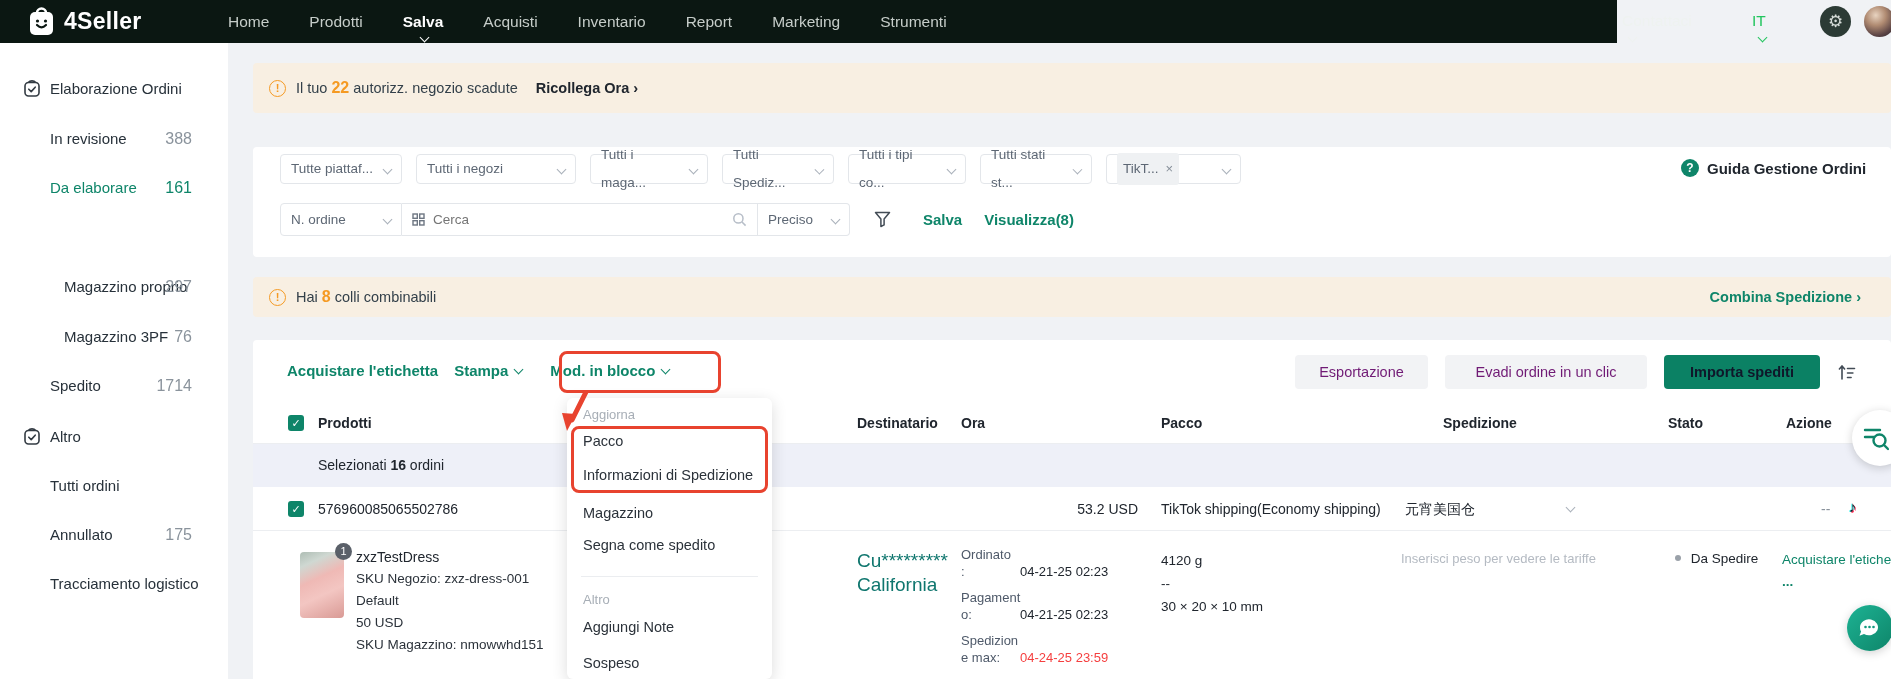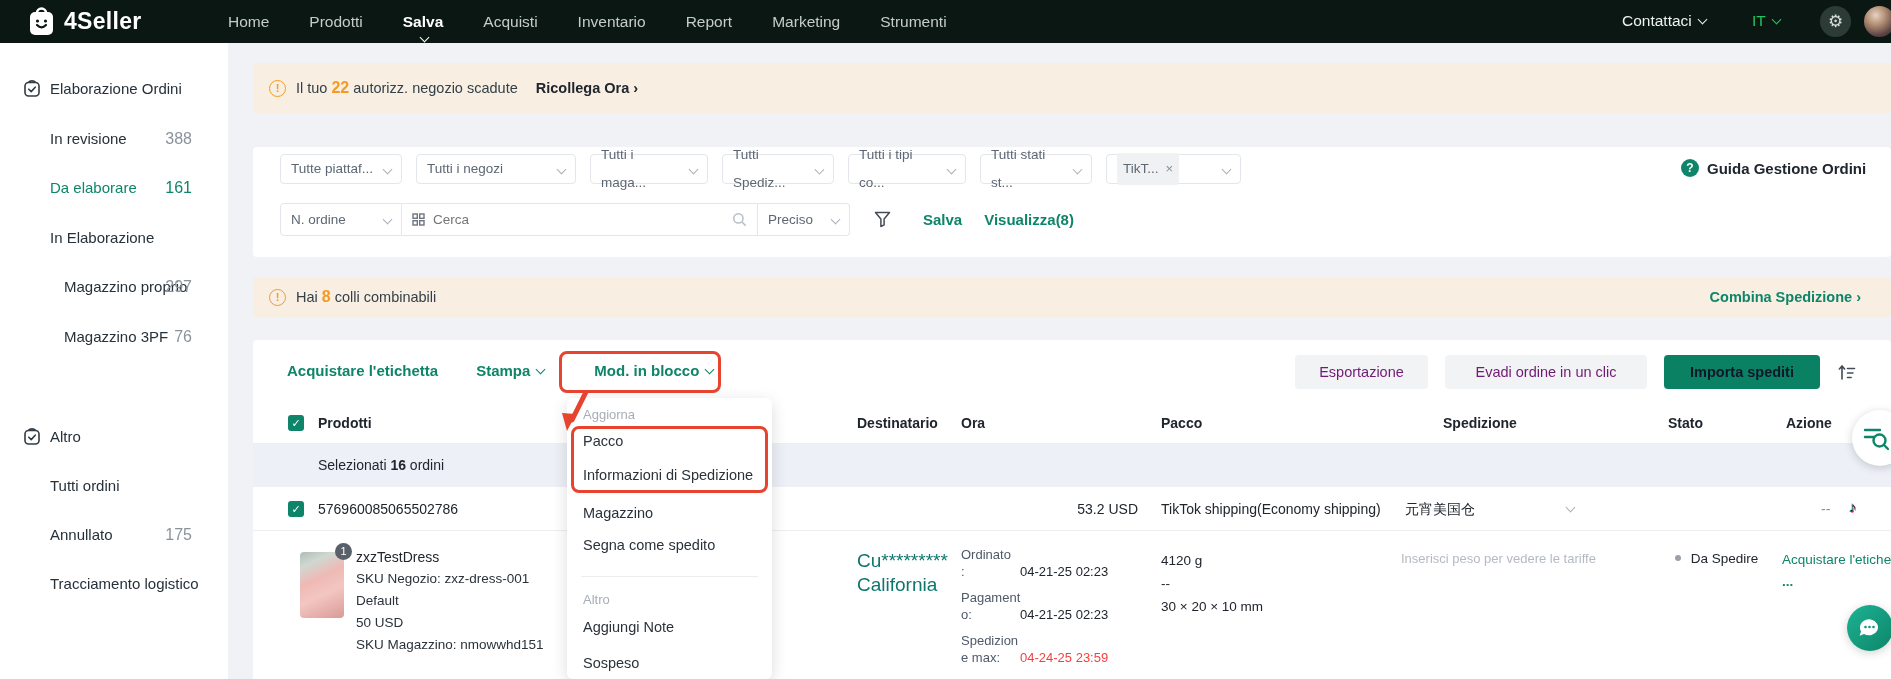--- a/index.html
+++ b/index.html
@@ -5,21 +5,21 @@
   * { margin:0; padding:0; box-sizing:border-box; }
   html,body { background:#e9ebee; }
   body { font-family:"Liberation Sans","DejaVu Sans",sans-serif; }
   #screen { position:relative; width:1891px; height:679px; overflow:hidden; background:#f0f2f5; }
   .abs { position:absolute; }
 
   
   .chev { display:inline-block; width:7px; height:7px; border-right:1.5px solid currentColor; border-bottom:1.5px solid currentColor; transform:rotate(45deg); margin-left:7px; vertical-align:3px; }
 
   
-  #nav { left:0; top:0; width:1891px; height:43px; background:#0b1712; color:#cdd4d0; }
+  #nav { left:0; top:0; width:1617px; height:43px; background:#0b1712; color:#cdd4d0; }
   .nav-item { font-size:15.5px; color:#c6cdc9; cursor:pointer; }
   .nav-item.active { color:#ffffff; font-weight:bold; }
   .brand-text { color:#fff; font-weight:bold; font-size:23px; letter-spacing:.3px; }
 
   
   #sidebar { left:0; top:43px; width:228px; height:636px; background:#ffffff; }
   .side-row { position:absolute; left:0; width:210px; height:46px; line-height:46px; font-size:15px; color:#27313a; cursor:pointer; }
   .side-count { position:absolute; right:18px; color:#8a939c; font-size:16px; }
   .side-row.active, .side-row.active .side-count { color:#0e8569; }
 
@@ -116,30 +116,31 @@
       <span class="abs" style="left:50px;">Elaborazione Ordini</span>
     </div>
     <div class="side-row" style="top:73px;">
       <span class="abs" style="left:50px;">In revisione</span>
       <span class="side-count">388</span>
     </div>
     <div class="side-row active" style="top:122px;">
       <span class="abs" style="left:50px;">Da elaborare</span>
       <span class="side-count">161</span>
     </div>
-    <div class="side-row" style="top:172px;">
-      <span class="abs" style="left:50px;">In Elaborazione</span>
-    </div>
     <div class="side-row" style="top:221px;">
       <span class="abs" style="left:64px;">Magazzino proprio</span>
       <span class="side-count">297</span>
     </div>
     <div class="side-row" style="top:271px;">
       <span class="abs" style="left:64px;">Magazzino 3PF</span>
       <span class="side-count">76</span>
+    </div>
+    <div class="side-row" style="top:320px;">
+      <span class="abs" style="left:50px;">Spedito</span>
+      <span class="side-count">1714</span>
     </div>
     <div class="side-row" style="top:371px;">
       <span class="abs" style="left:22px;top:13px;line-height:0;">
         <svg width="20" height="20" viewBox="0 0 20 20" fill="none" stroke="#333b43" stroke-width="1.6">
           <path d="M6.5 3.5 q1 -1.6 3.5 -1.6 t3.5 1.6"></path>
           <rect x="3" y="3.5" width="14" height="13.5" rx="3.5"></rect>
           <path d="M6.8 10.2 l2.4 2.4 l4 -4.4" stroke-linecap="round" stroke-linejoin="round"></path>
         </svg>
       </span>
       <span class="abs" style="left:50px;">Altro</span>
@@ -247,21 +248,21 @@
     <span>
       <span>Hai</span>
       <span class="orange" style="font-size:16px;">8</span>
       <span>colli combinabili</span>
     </span>
     <span class="teal-link abs" style="right:30px;font-size:14.5px;">Combina Spedizione ›</span>
   </div>
 
   <div class="abs card" style="left:253px;top:340px;width:1638px;height:339px;border-radius:4px 4px 0 0;">
 
-    <div class="abs" style="left:34px;top:22px;display:flex;align-items:flex-end;gap:38px;">
+    <div class="abs" style="left:34px;top:22px;display:flex;align-items:flex-end;gap:16px;">
       <span class="teal-link" style="font-size:15px;">Acquistare l'etichetta</span>
       <span class="teal-link" style="font-size:15px;"><span>Stampa</span><span class="chev"></span></span>
       <span class="teal-link" style="font-size:15px;margin-left:12px;"><span>Mod. in blocco</span><span class="chev"></span></span>
     </div>
 
     <div class="abs" style="left:1042px;top:15px;display:flex;align-items:center;gap:17px;">
       <div class="gbtn" style="width:133px;">Esportazione</div>
       <div class="gbtn" style="width:202px;">Evadi ordine in un clic</div>
       <div class="pbtn" style="width:156px;">Importa spediti</div>
       <span style="line-height:0;cursor:pointer;">

